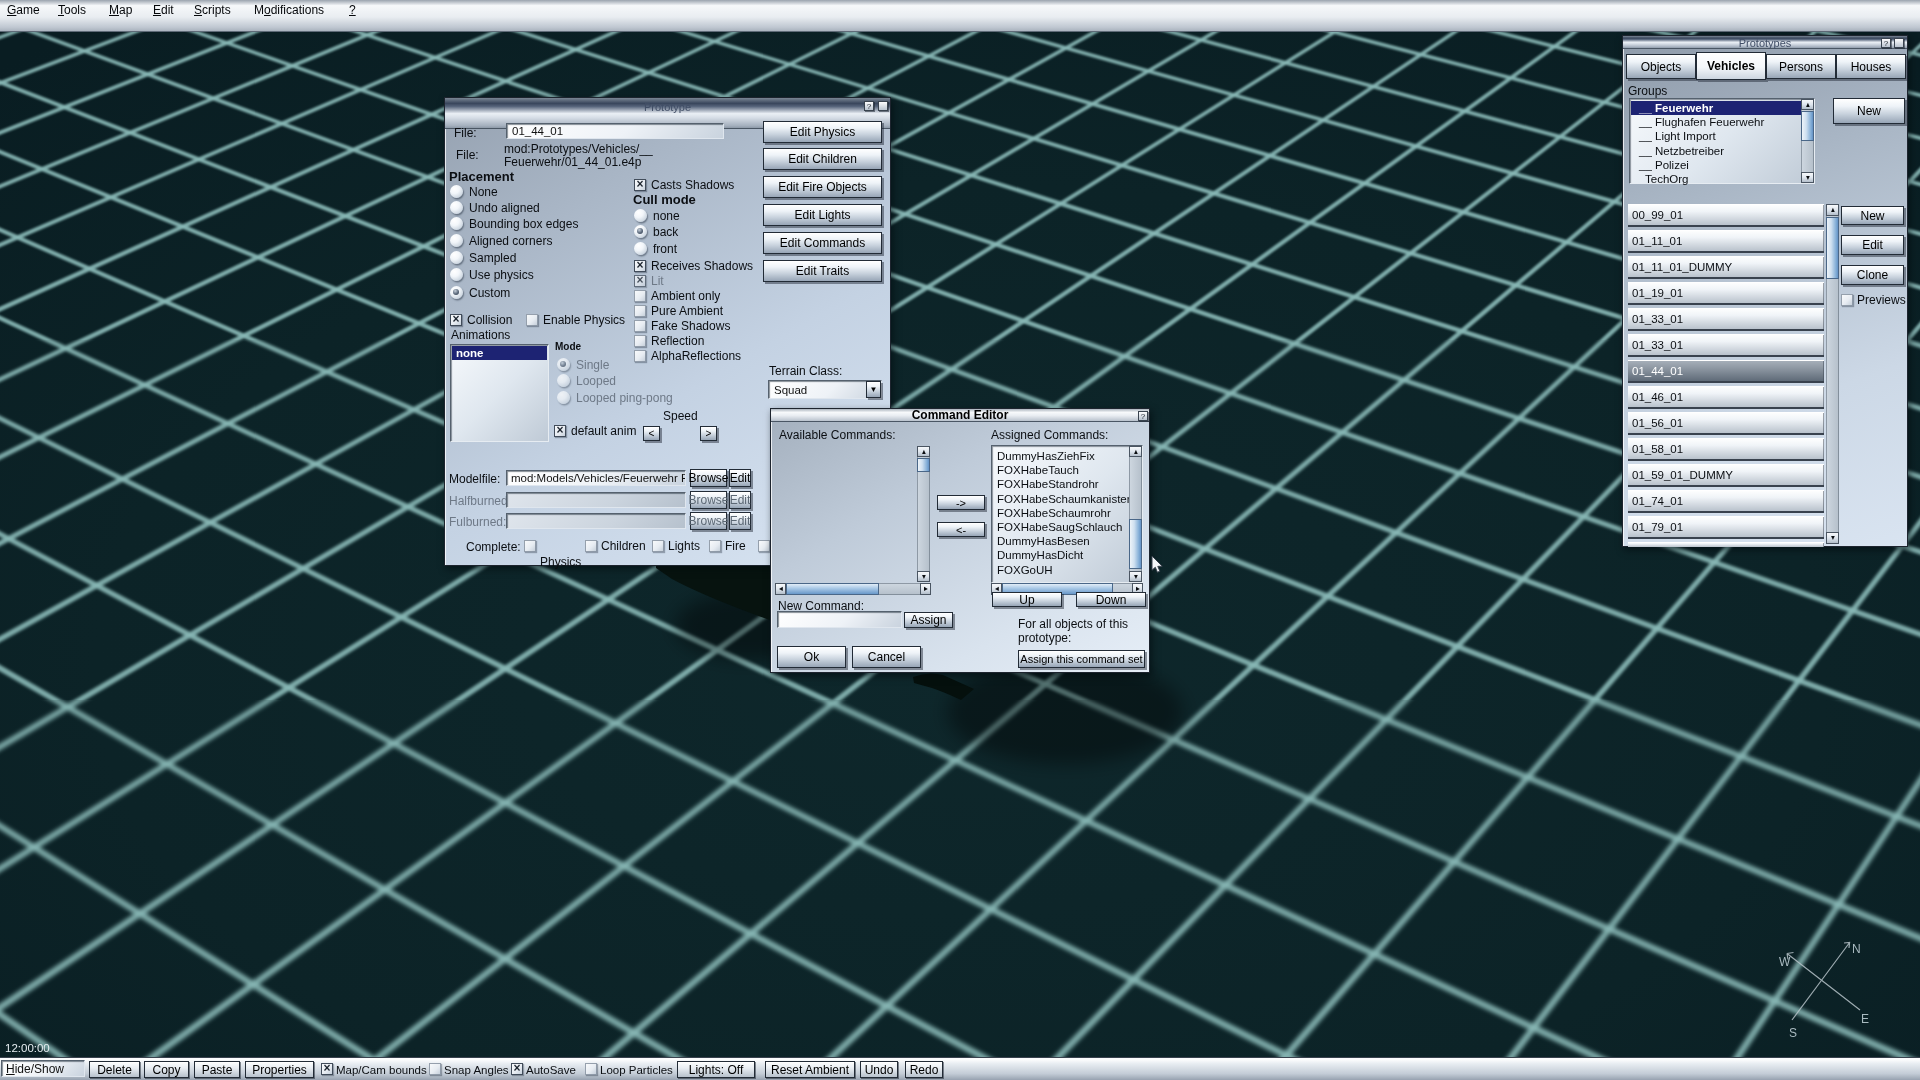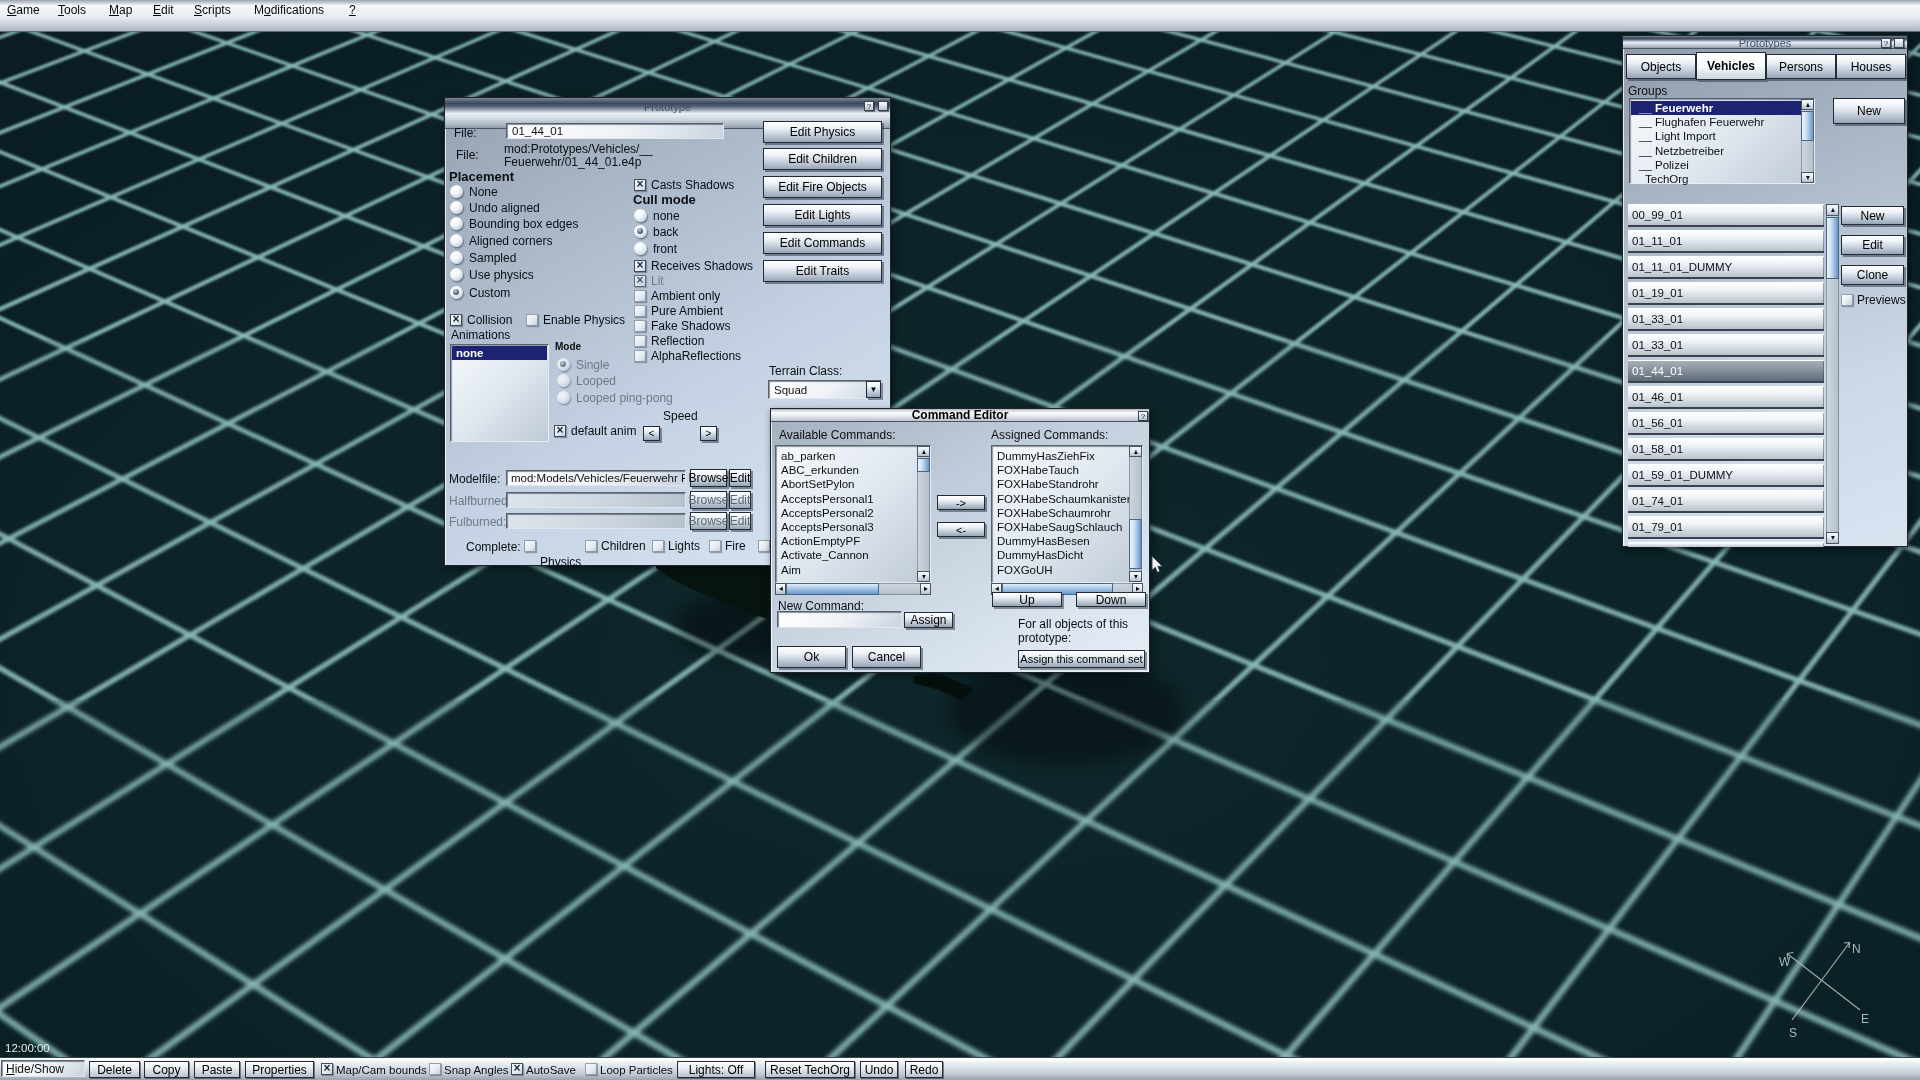--- a/index.html
+++ b/index.html
@@ -316,21 +316,21 @@
       <span style="left:254px">M<u>o</u>difications</span>
       <span style="left:349px"><u>?</u></span>
     </div>
 <div id="tool"></div>
     <div class="fld" style="left:1px;top:1060px;width:84px;height:17px;line-height:16px;padding-left:4px;font-size:12px;"><u>H</u>ide/Show</div>
     <div class="tbtn" style="left:89px;width:51px">Delete</div>
     <div class="tbtn" style="left:144px;width:45px">Copy</div>
     <div class="tbtn" style="left:194px;width:46px">Paste</div>
     <div class="tbtn" style="left:245px;width:69px">Properties</div>
     <div class="tbtn" style="left:677px;width:78px">Lights: Off</div>
-    <div class="tbtn" style="left:765px;width:90px">Reset TechOrg</div>
+    <div class="tbtn" style="left:765px;width:90px">Reset Ambient</div>
     <div class="tbtn" style="left:860px;width:38px">Undo</div>
     <div class="tbtn" style="left:905px;width:38px">Redo</div>
     <div class="cb on abs" style="left:321px;top:1063px"></div>
     <div class="lbl" style="left:336px;top:1064px;font-size:11.5px">Map/Cam bounds</div>
     <div class="cb abs" style="left:429px;top:1063px"></div>
     <div class="lbl" style="left:444px;top:1064px;font-size:11.5px">Snap Angles</div>
     <div class="cb on abs" style="left:511px;top:1063px"></div>
     <div class="lbl" style="left:526px;top:1064px;font-size:11.5px">AutoSave</div>
     <div class="cb abs" style="left:585px;top:1063px"></div>
     <div class="lbl" style="left:600px;top:1064px;font-size:11.5px">Loop Particles</div>
@@ -431,31 +431,20 @@
       <div class="btn" style="left:318px;top:78px;width:119px;height:22px">Edit Fire Objects</div>
       <div class="btn" style="left:318px;top:106px;width:119px;height:22px">Edit Lights</div>
       <div class="btn" style="left:318px;top:134px;width:119px;height:22px">Edit Commands</div>
       <div class="btn" style="left:318px;top:162px;width:119px;height:22px">Edit Traits</div>
     </div>
 <div class="win" style="left:770px;top:408px;width:380px;height:265px;background:linear-gradient(150deg,#a3afbd 0%,#bfcbd9 35%,#d9e3ee 75%,#e6eef7 100%)">
       <div class="tb tbl" style="height:13px;line-height:13px;font-weight:bold;font-size:12px">Command Editor</div>
       <div class="tbtnq" style="left:367px;top:2px">?</div>
       <div class="lbl" style="left:8px;top:19px">Available Commands:</div>
       <div class="lbl" style="left:220px;top:19px">Assigned Commands:</div>
-      <div class="lst" style="left:4px;top:36px;width:156px;height:138px">
-        <div class="li" style="top:3px">ab_parken</div>
-        <div class="li" style="top:17px">ABC_erkunden</div>
-        <div class="li" style="top:31px">AbortSetPylon</div>
-        <div class="li" style="top:46px">AcceptsPersonal1</div>
-        <div class="li" style="top:60px">AcceptsPersonal2</div>
-        <div class="li" style="top:74px">AcceptsPersonal3</div>
-        <div class="li" style="top:88px">ActionEmptyPF</div>
-        <div class="li" style="top:102px">Activate_Cannon</div>
-        <div class="li" style="top:117px">Aim</div>
-      </div>
       <div class="sb" style="left:146px;top:37px;width:13px;height:136px"></div>
       <div class="sba" style="left:146px;top:37px;width:13px;height:11px">
         <span class="tri">▲</span>
       </div>
       <div class="sba" style="left:146px;top:162px;width:13px;height:11px">
         <span class="tri">▼</span>
       </div>
       <div class="thv" style="left:146px;top:49px;width:13px;height:14px"></div>
       <div class="sb sbh" style="left:4px;top:174px;width:156px;height:12px"></div>
       <div class="sba" style="left:4px;top:174px;width:11px;height:12px">

